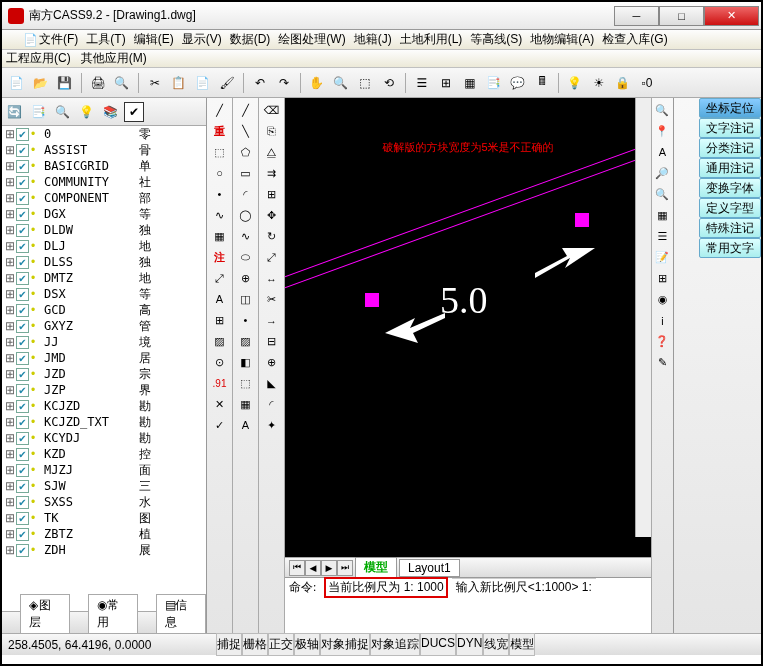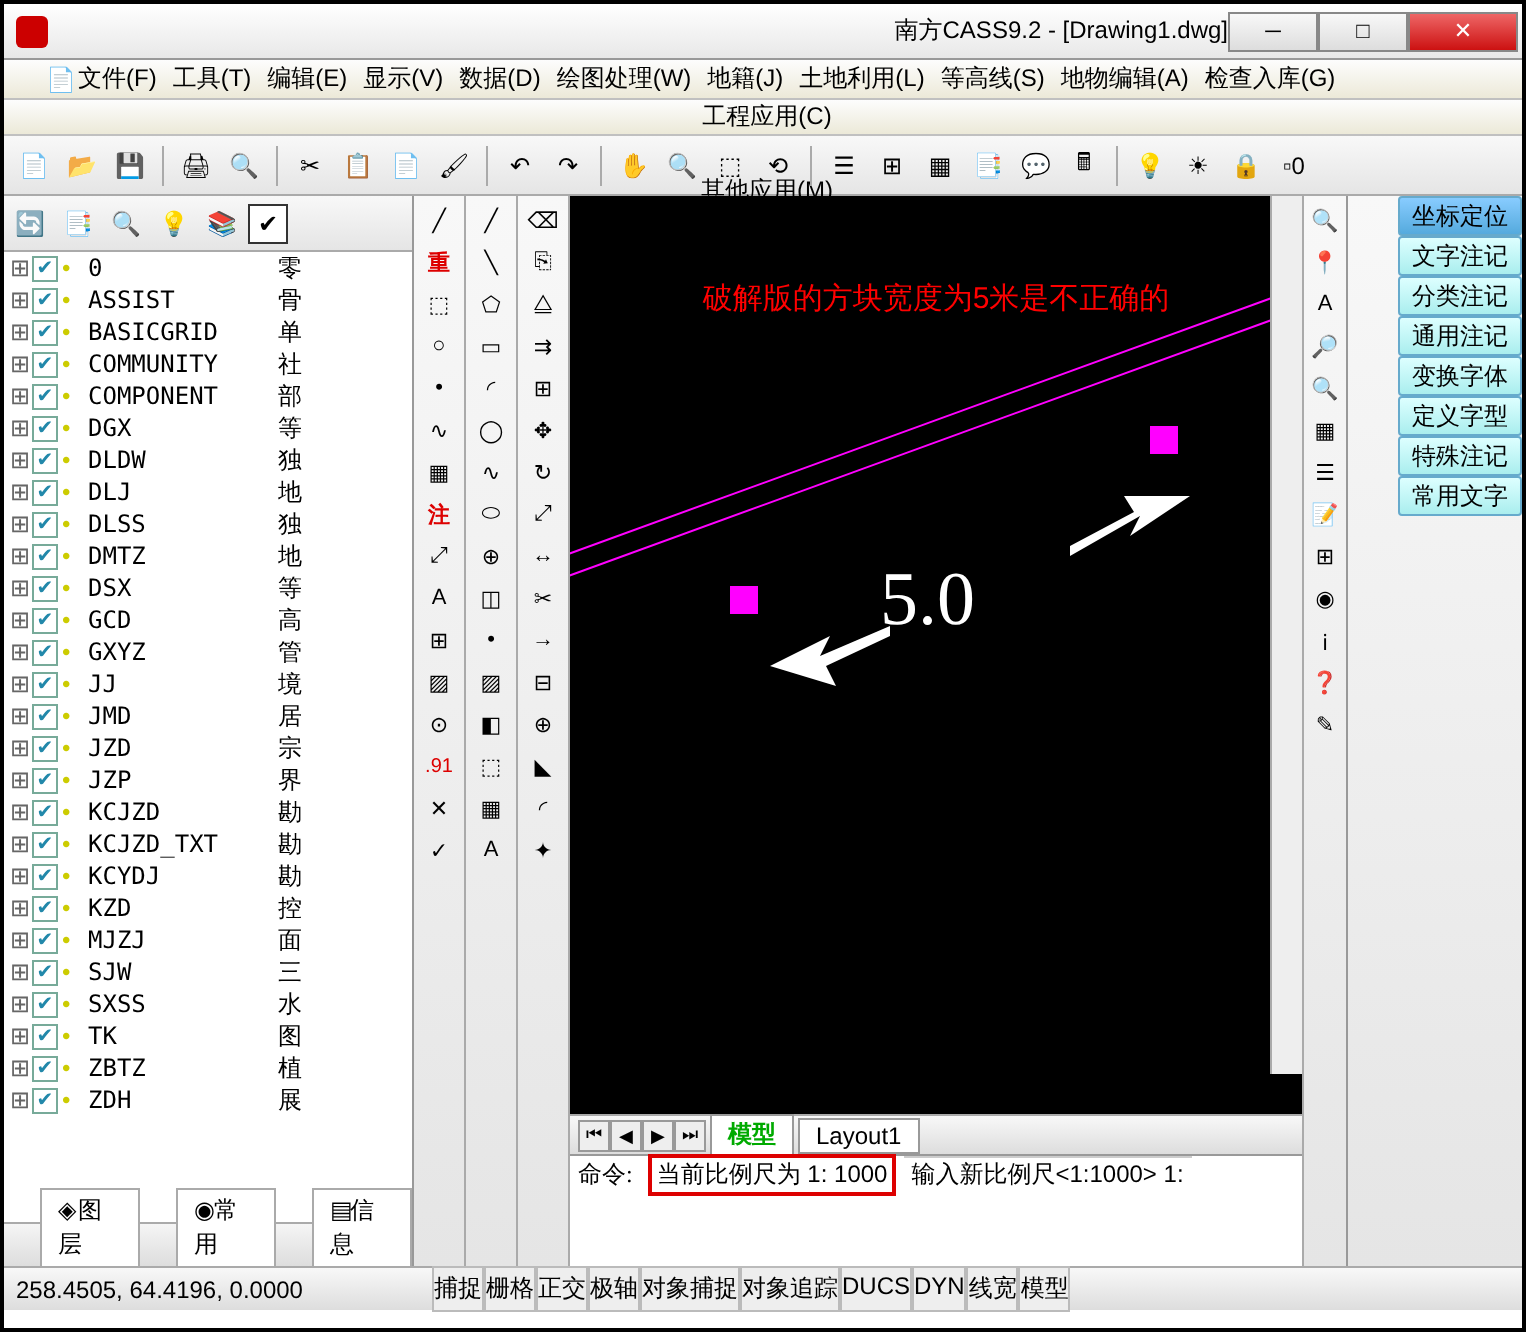--- a/index.html
+++ b/index.html
@@ -1,25 +1,25 @@
 <!DOCTYPE html>
 <html><head>
 <meta charset="utf-8">
 <style>
 * { margin:0; padding:0; box-sizing:border-box; font-family:"Microsoft YaHei",SimSun,sans-serif; font-size:12px; }
 body { background:#fff; width:763px; height:666px; overflow:hidden; border:2px solid #000; position:relative; }
 .titlebar { background:linear-gradient(#fff,#e8e8e8); height:28px; display:flex; align-items:center; padding-left:6px; border-bottom:1px solid #999; }
 .titlebar .icon { width:16px; height:16px; background:#c00; border-radius:3px; margin-right:5px; }
-.titlebar .title { flex:1;text-align:right; }
+.titlebar .title { flex:1; }
 .winbtns { display:flex; height:20px; margin-right:2px; }
 .winbtn { width:45px; height:20px; display:flex; align-items:center; justify-content:center; border:1px solid #888; background:linear-gradient(#f8f8f8,#ddd); font-size:11px; }
 .winbtn.close { background:linear-gradient(#e66,#c11); color:#fff; width:55px; }
 .menubar { background:linear-gradient(#fdfdfd,#ece9d8); height:20px; display:flex; align-items:center; padding-left:18px; gap:2px; border-bottom:1px solid #c0c0c0; flex-wrap:wrap; }
 .menubar span { padding:0 3px; cursor:default; white-space:nowrap; }
-.menubar2 { background:linear-gradient(#fdfdfd,#ece9d8); height:18px; display:flex; align-items:center; padding-left:4px; gap:20px; border-bottom:1px solid #c0c0c0;flex-direction:column; }
+.menubar2 { background:linear-gradient(#fdfdfd,#ece9d8); height:18px; display:flex; align-items:center; padding-left:4px; gap:10px; border-bottom:1px solid #c0c0c0; }
 .toolbar { background:linear-gradient(#f8f8f8,#e5e5e5); height:30px; display:flex; align-items:center; padding-left:4px; gap:2px; border-bottom:1px solid #aaa; }
 .tbtn { width:22px; height:22px; border:1px solid transparent; display:flex; align-items:center; justify-content:center; }
 .sep { width:1px; height:20px; background:#aaa; margin:0 3px; }
 .main { display:flex; height:535px; }
 .left { width:205px; background:#fff; border-right:1px solid #999; display:flex; flex-direction:column; }
 .left-tb { height:28px; background:linear-gradient(#f8f8f8,#e5e5e5); display:flex; align-items:center; gap:2px; padding-left:2px; border-bottom:1px solid #aaa; }
 .ltbtn { width:22px; height:22px; display:flex; align-items:center; justify-content:center; }
 .layerlist { flex:1; overflow-y:auto; font-family:Consolas,monospace; font-size:12px; }
 .lrow { display:flex; align-items:center; height:16px; padding-left:2px; }
 .lrow .exp { width:12px; text-align:center; color:#666; }
@@ -27,21 +27,21 @@
 .lrow .bulb { width:13px; color:#cc0; }
 .lrow .nm { width:95px; font-family:Consolas,monospace; overflow:hidden; }
 .lrow .desc { overflow:hidden; }
 .left-tabs { height:22px; background:linear-gradient(#f5f5f5,#ddd); display:flex; align-items:flex-end; border-top:1px solid #aaa; }
 .ltab { padding:2px 8px; border:1px solid #aaa; background:#fff; margin-left:18px; border-bottom:0; }
 .ltab .ico { display:inline-block; width:10px; }
 .vtoolcol { width:26px; background:linear-gradient(#f8f8f8,#e5e5e5); display:flex; flex-direction:column; gap:1px; padding-top:2px; align-items:center; border-right:1px solid #aaa; }
 .vbtn { width:22px; height:20px; display:flex; align-items:center; justify-content:center; font-size:11px; }
 .canvas-area { flex:1; display:flex; flex-direction:column; position:relative; }
 .canvas { flex:1; background:#000; position:relative; overflow:hidden; }
-.annot { position:absolute; color:#f00; font-size:15px; top:42px; left:50%; transform:translateX(-50%); white-space:nowrap; }
+.annot { position:absolute; color:#f00; font-size:11px; top:42px; left:50%; transform:translateX(-50%); white-space:nowrap; }
 .line { position:absolute; background:#f0f; height:1px; width:600px; transform:rotate(-20deg); transform-origin:left center; }
 .grip { position:absolute; width:14px; height:14px; background:#f0f; }
 .dim { position:absolute; color:#fff; font-size:38px; font-family:serif; }
 .arrow { position:absolute; }
 .model-tabs { height:20px; background:linear-gradient(#f8f8f8,#ddd); display:flex; align-items:center; padding-left:4px; gap:0; border-top:1px solid #aaa; }
 .navbtn { width:16px; height:16px; border:1px solid #999; background:#eee; display:flex; align-items:center; justify-content:center; font-size:9px; }
 .mtab { padding:1px 8px; border:1px solid #999; background:#fff; margin-left:2px; }
 .mtab.active { color:#0a0; font-weight:bold; }
 .cmdarea { height:56px; background:#fff; border-top:1px solid #999; display:flex; flex-direction:row; }
 .cmdline { padding:1px 4px; font-family:SimSun; height:18px; display:flex; align-items:center; }

